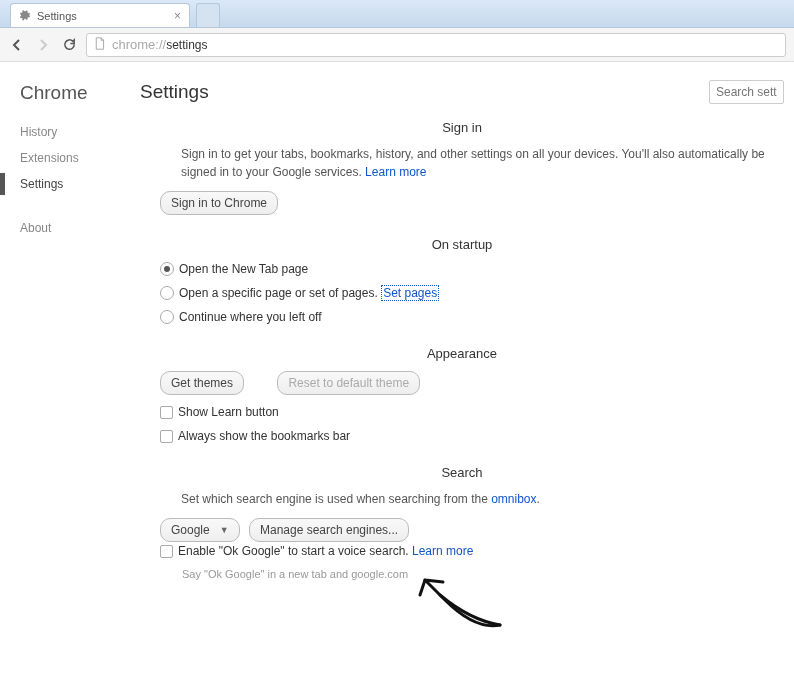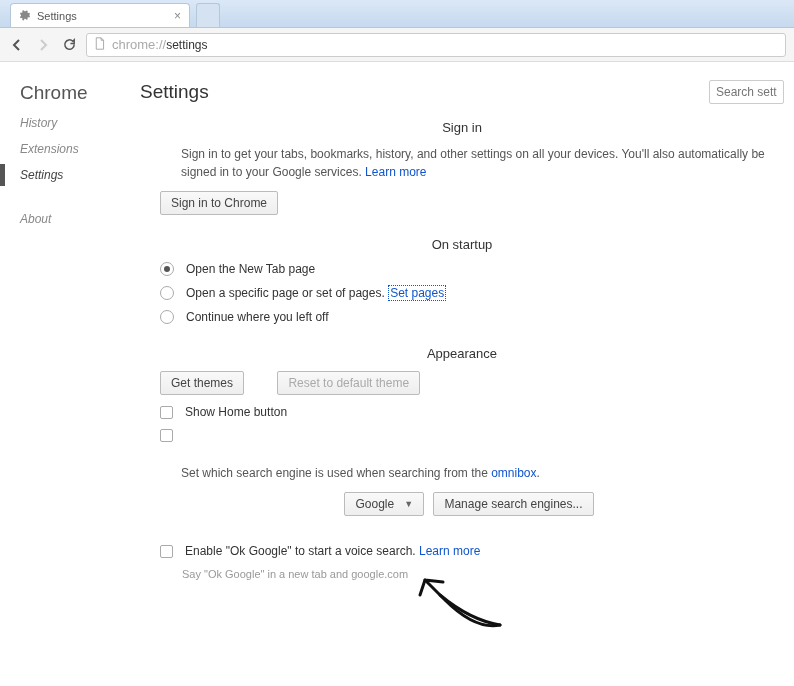--- a/index.html
+++ b/index.html
@@ -78,29 +78,28 @@
       display: flex;
       height: calc(100% - 62px);
     }
     .sidebar {
       width: 140px;
       padding: 20px 0 0 20px;
     }
     .sidebar-title {
       font-size: 19px;
       color: #555;
-      margin-bottom: 6px;
+      margin-bottom: 15px;
       font-weight: normal;
     }
     .sidebar-item {
       font-size: 12px;
       color: #888;
       padding: 6px 0;
       cursor: pointer;
-      font-style: italic;
     }
     .sidebar-item.active {
       color: #444;
       position: relative;
     }
     .sidebar-item.active::before {
       content: '';
       position: absolute;
       left: -20px;
       top: 2px;
@@ -150,33 +149,33 @@
       margin-bottom: 10px;
       margin-left: 21px;
     }
     .link { color: #1155cc; cursor: pointer; }
     .link.boxed { border: 1px dotted #1155cc; padding: 0 1px; }
     .btn {
       display: inline-flex;
       align-items: center;
       background: linear-gradient(#f9f9f9, #eee);
       border: 1px solid #bbb;
-      border-radius: 2px;
+      border-radius: 10px;
       padding: 4px 10px;
       font-size: 12px;
       color: #444;
       cursor: pointer;
       margin-right: 6px;
     }
     .btn.disabled { color: #aaa; margin-left: 24px; }
     .btn .caret { margin-left: 10px; color: #666; font-size: 9px; }
     .radio-row, .check-row {
       display: flex;
       align-items: center;
-      gap: 12px;
+      gap: 5px;
       margin-bottom: 10px;
       font-size: 12px;
       color: #333;
     }
     .radio {
       width: 14px; height: 14px;
       border: 1px solid #aaa;
       border-radius: 50%;
       display: flex;
       align-items: center;
@@ -314,34 +313,36 @@
 
     <div class="section">
       <div class="section-title">Appearance</div>
       <div class="section-body">
         <div style="margin-bottom:10px;">
           <span class="btn">Get themes</span>
           <span class="btn disabled">Reset to default theme</span>
         </div>
         <div class="check-row">
           <span class="checkbox"></span>
-          <span>Show Home button</span>
+          <span>Show Learn button</span>
         </div>
         <div class="check-row">
           <span class="checkbox"></span>
+          <span>Always show the bookmarks bar</span>
         </div>
       </div>
     </div>
 
     <div class="section">
+      <div class="section-title">Search</div>
       <div class="section-body">
         <div class="desc-text">
           <span>Set which search engine is used when searching from the </span><span class="link">omnibox</span>.
         </div>
-        <div style="margin-bottom:28px;text-align:center;">
+        <div style="margin-bottom:2px;">
           <span class="btn">
             <span>Google</span>
               <span class="caret">▼</span>
           </span>
           <span class="btn">Manage search engines...</span>
         </div>
         <div class="check-row">
           <span class="checkbox"></span>
           <span>
             <span>Enable "Ok Google" to start a voice search. </span><span class="link">Learn more</span>

